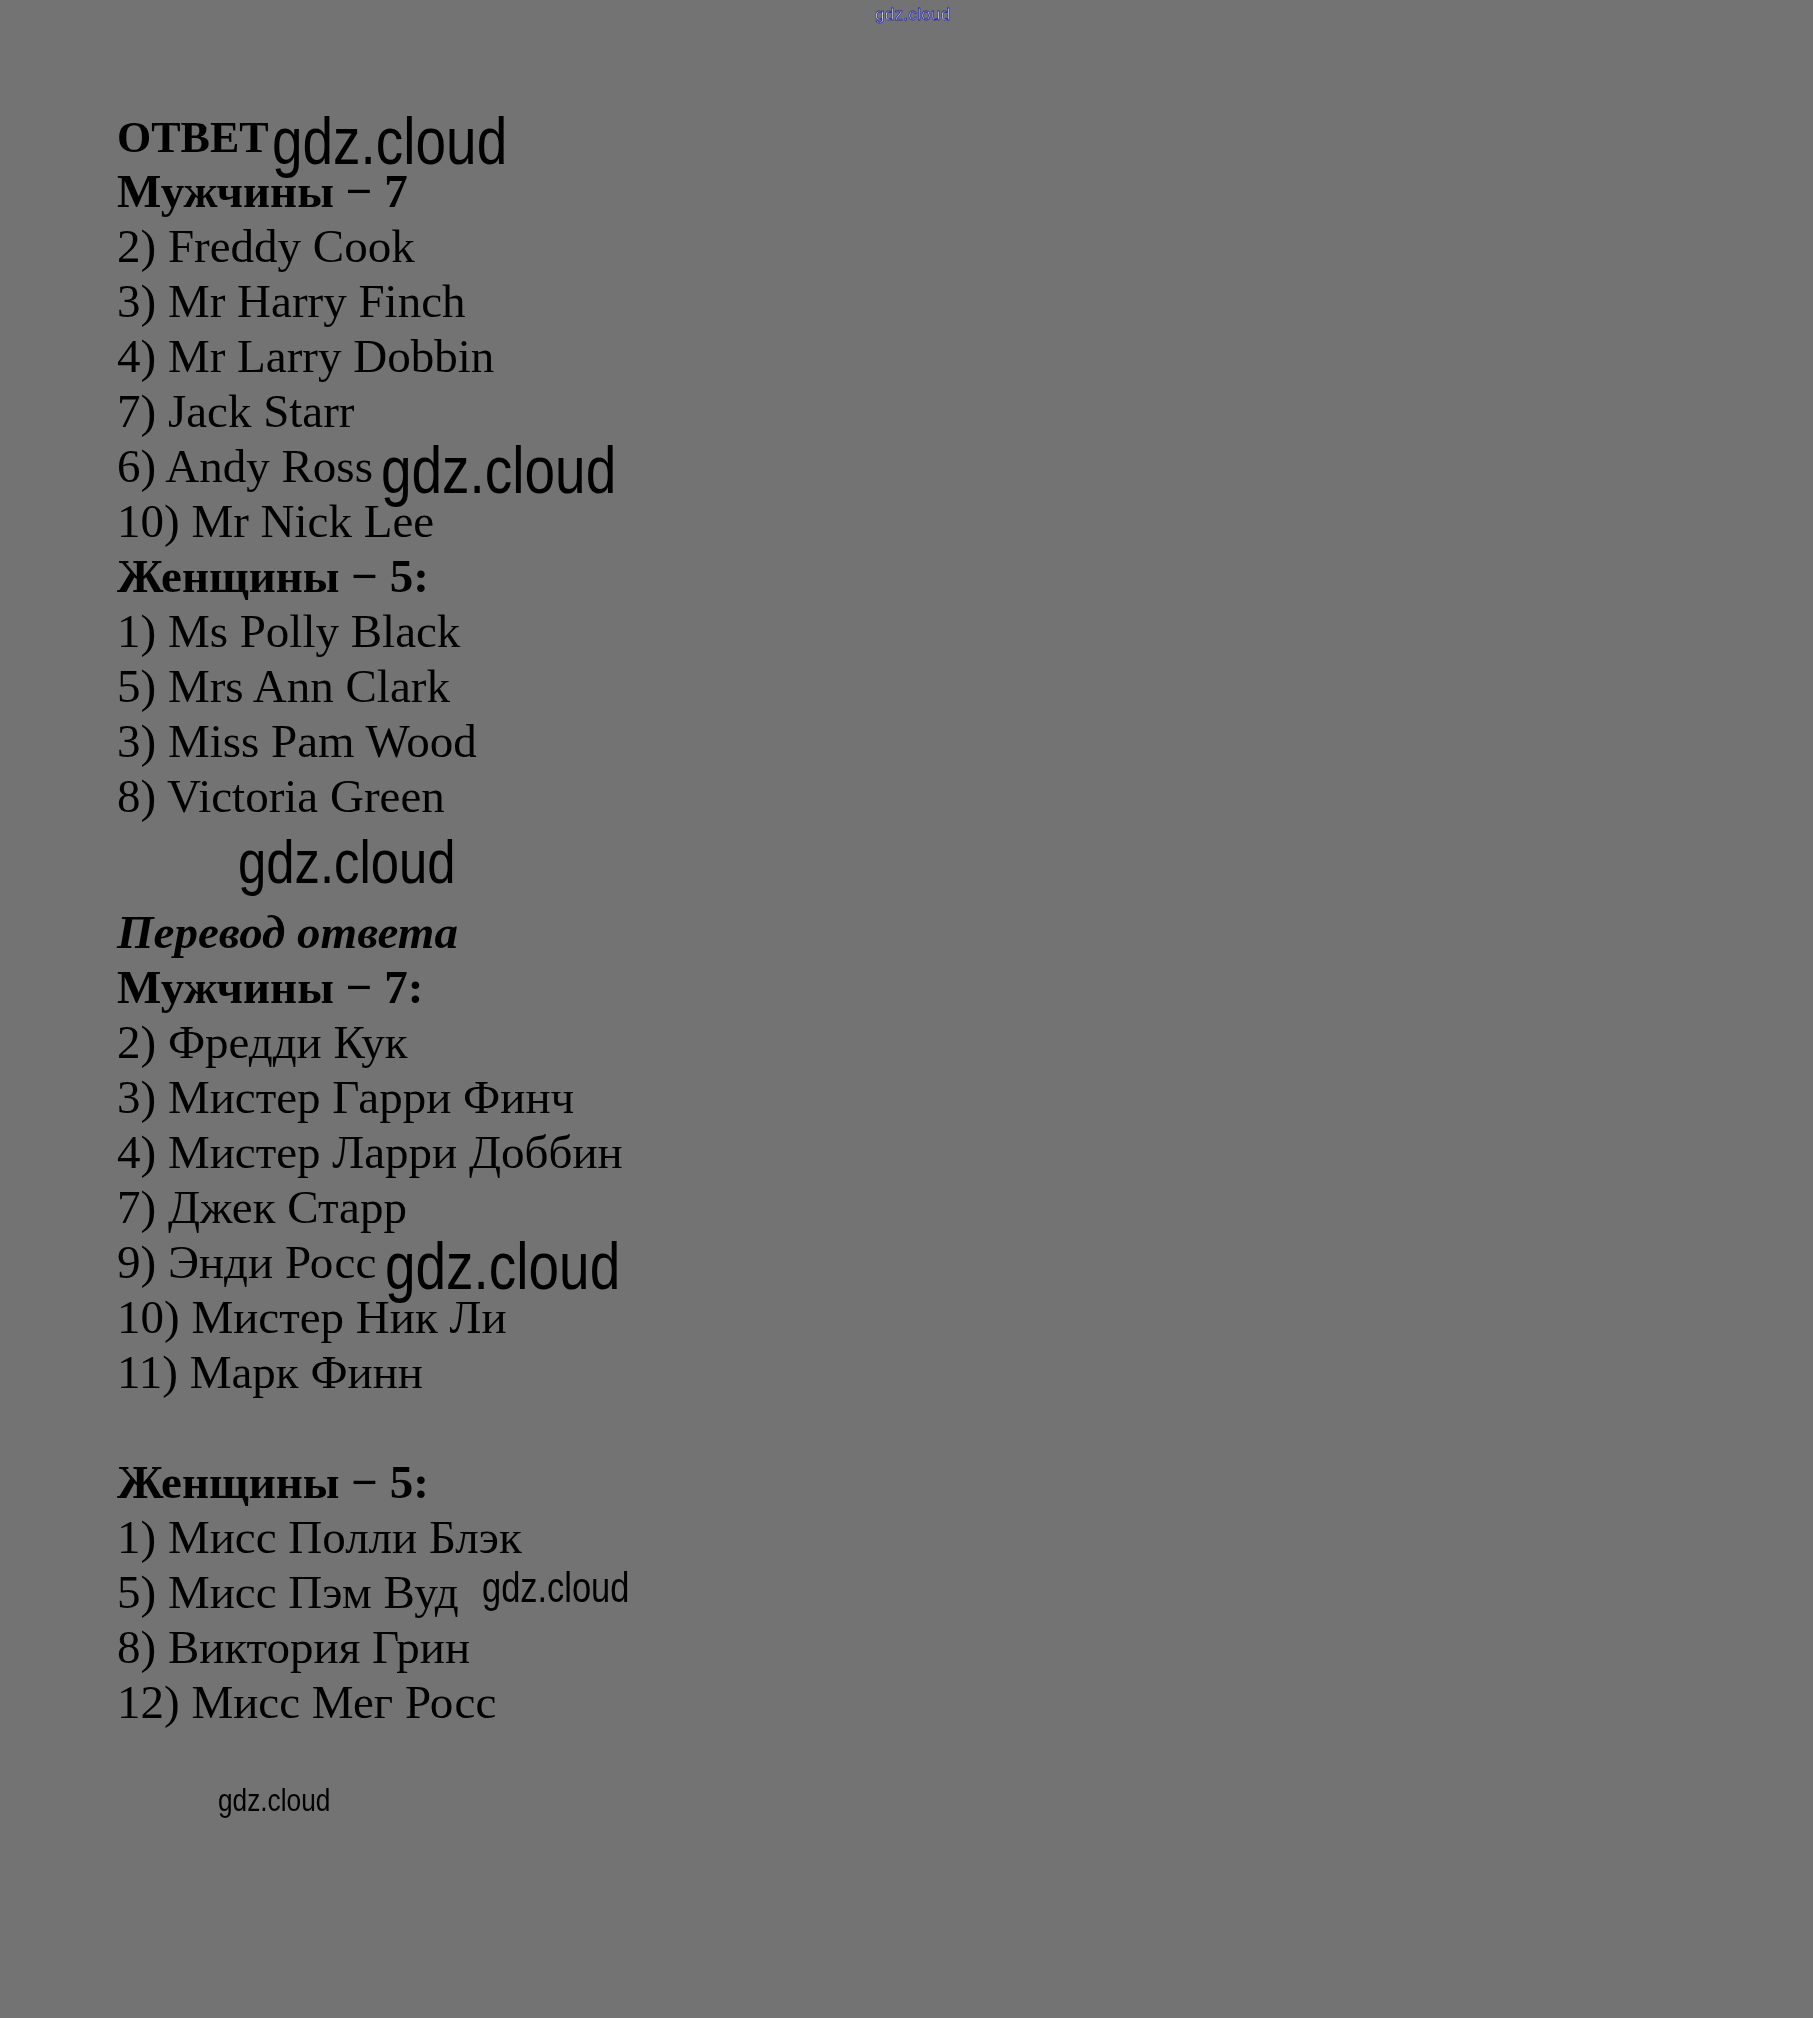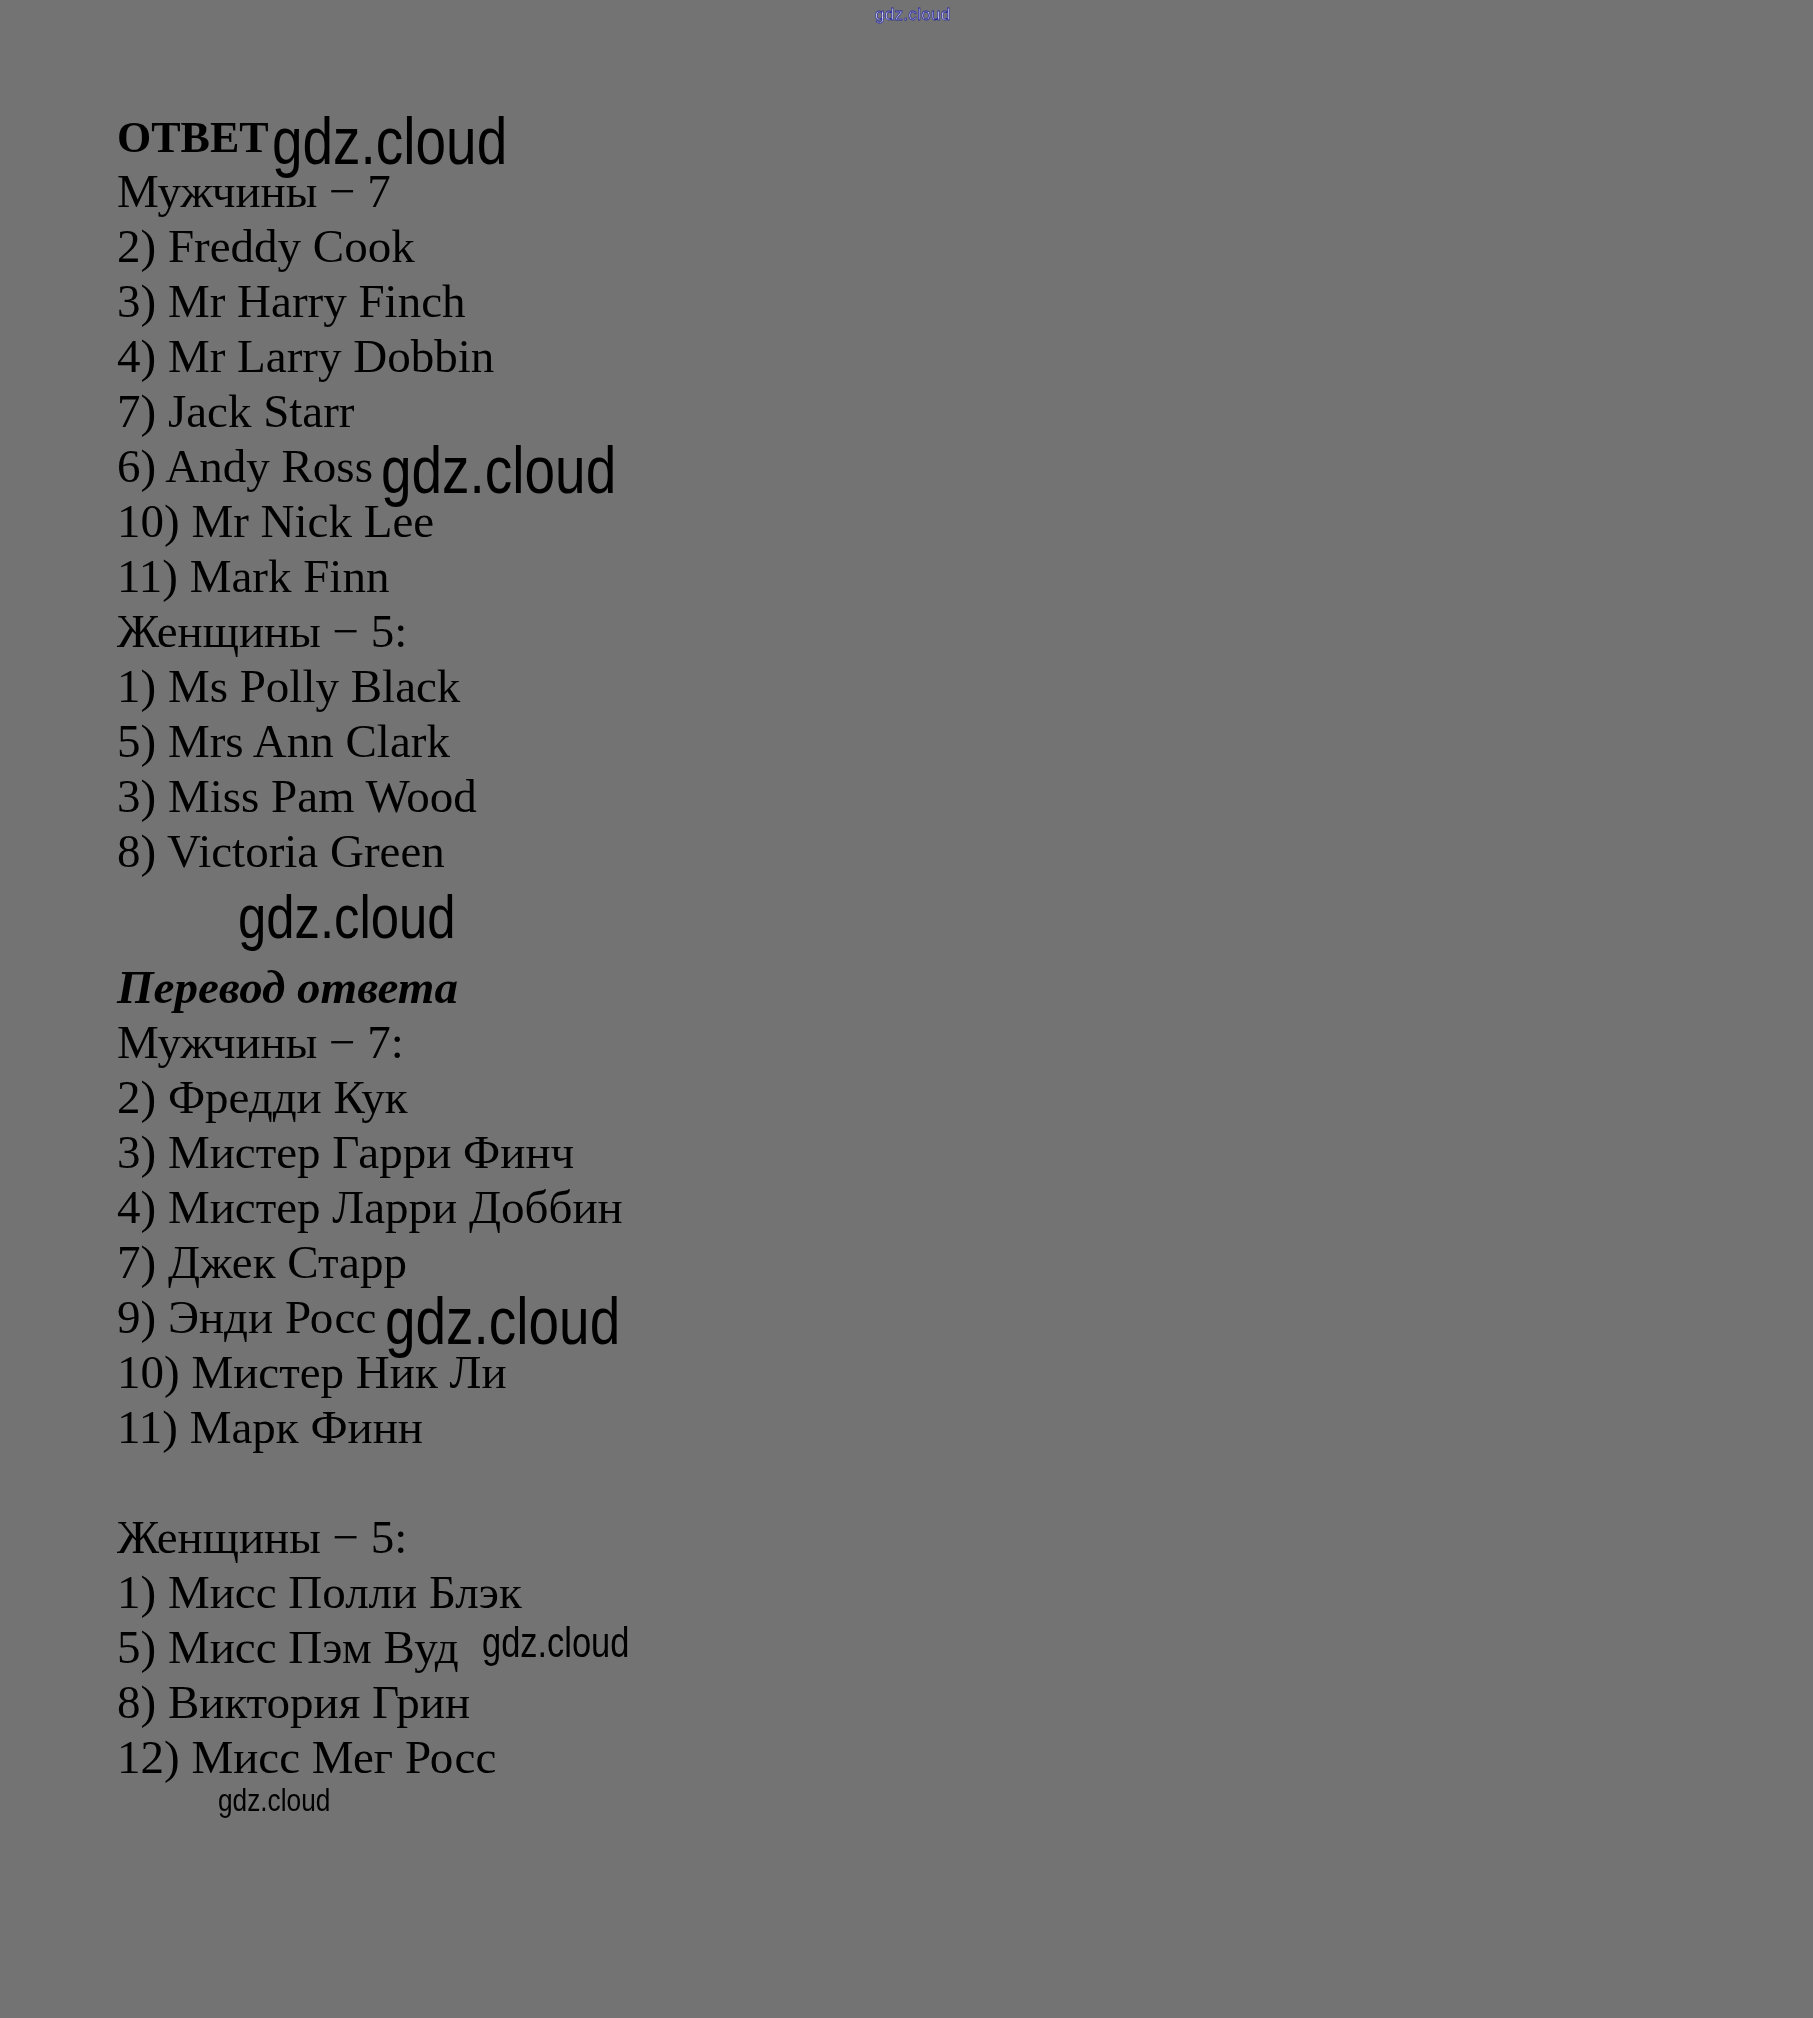--- a/index.html
+++ b/index.html
@@ -19,21 +19,21 @@
 
   .content {
     position: absolute;
     left: 117px;
     top: 109px;
     white-space: nowrap;
   }
 
   .line { height: 55px; }
 
-  .b  { font-weight: normal; margin-top: 32px; }
+  .b  { font-weight: bold; margin-top: 32px; }
   .bi { font-weight: bold; font-style: italic; }
 
   .title { font-weight: bold; font-size: 44px; }
 
   
   .wm {
     font-family: "Liberation Sans", "DejaVu Sans", sans-serif;
     font-weight: 400;
     line-height: 1;
     transform: scaleX(0.82);
@@ -83,21 +83,20 @@
     <div class="line"><span class="title">ОТВЕТ</span><span class="wm wm-title">gdz.cloud</span></div>
 
     <div class="line"><span class="b">Мужчины − 7</span></div>
 
     <div class="line"><span>2) Freddy Cook</span></div>
     <div class="line"><span>3) Mr Harry Finch</span></div>
     <div class="line"><span>4) Mr Larry Dobbin</span></div>
     <div class="line"><span>7) Jack Starr</span></div>
     <div class="line"><span>6) Andy Ross</span><span class="wm wm-big">gdz.cloud</span></div>
     <div class="line"><span>10) Mr Nick Lee</span></div>
-    <div class="line"><span>11) Mark Finn</span></div>
 
     <div class="line"><span class="b">Женщины − 5:</span></div>
 
     <div class="line"><span>1) Ms Polly Black</span></div>
     <div class="line"><span>5) Mrs Ann Clark</span></div>
     <div class="line"><span>3) Miss Pam Wood</span></div>
     <div class="line"><span>8) Victoria Green</span></div>
 
     <div class="line wm-line">
         <span class="wm wm-center">gdz.cloud</span>

